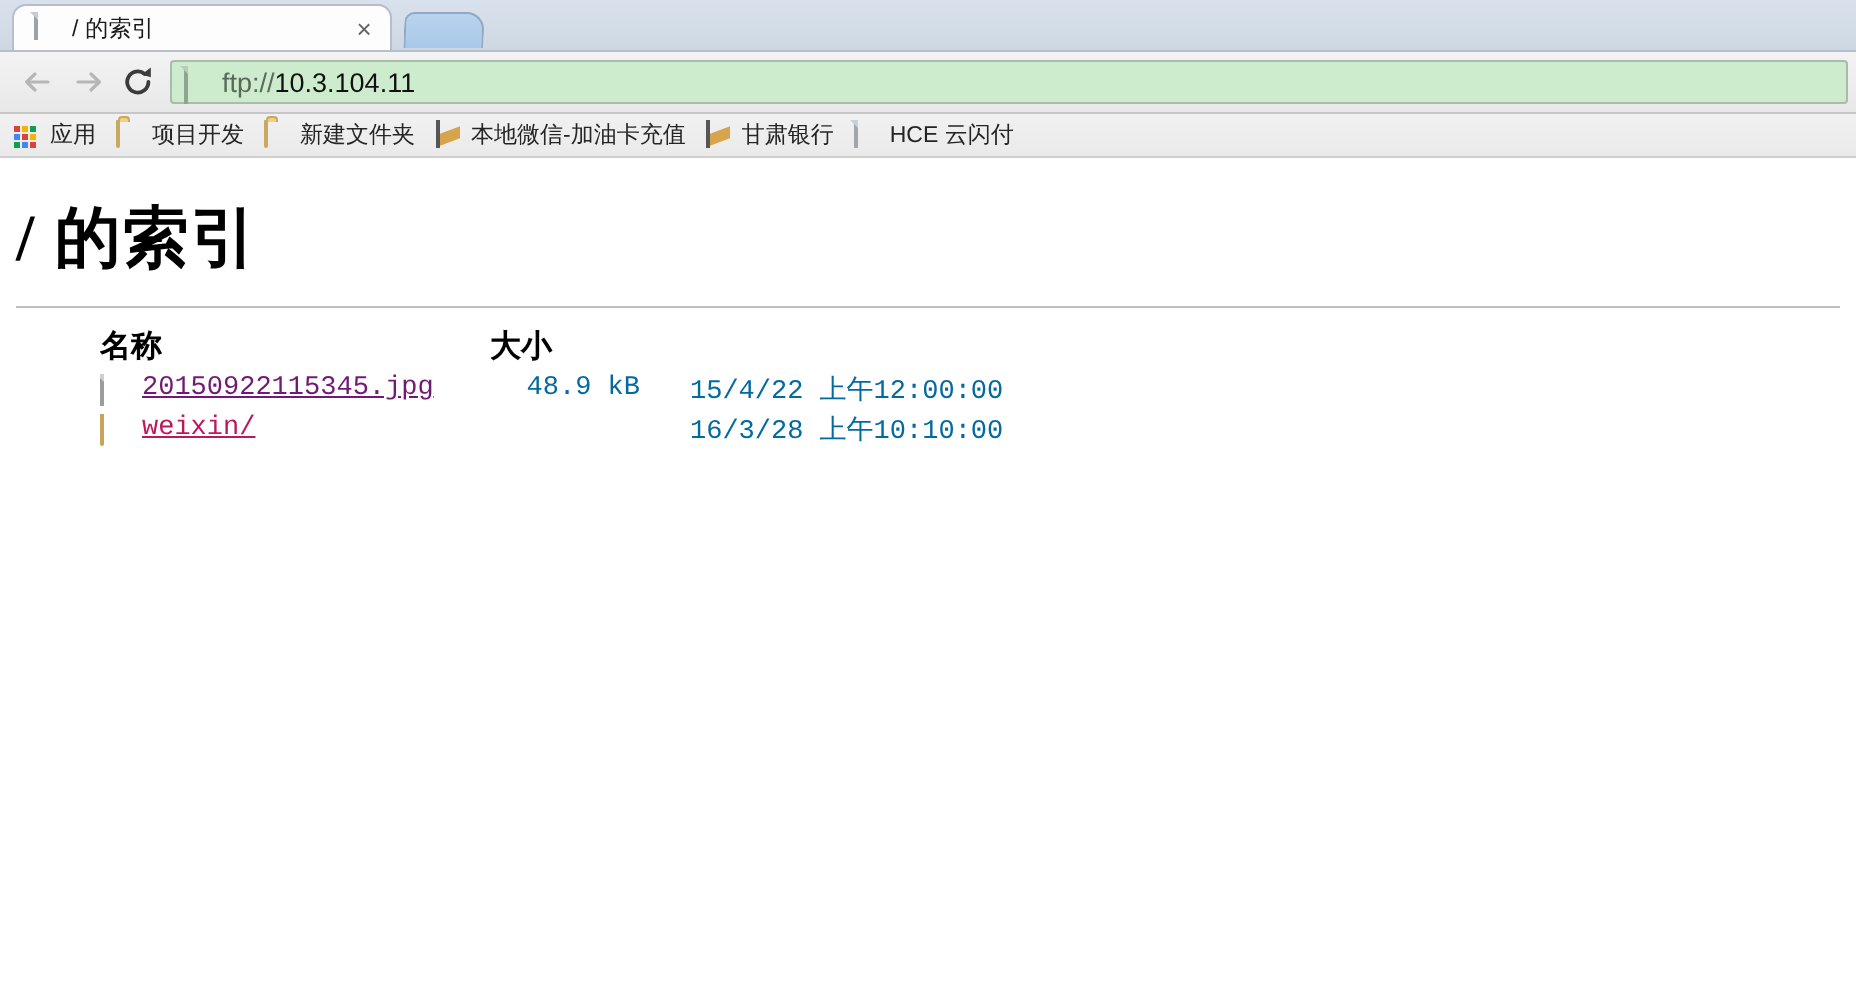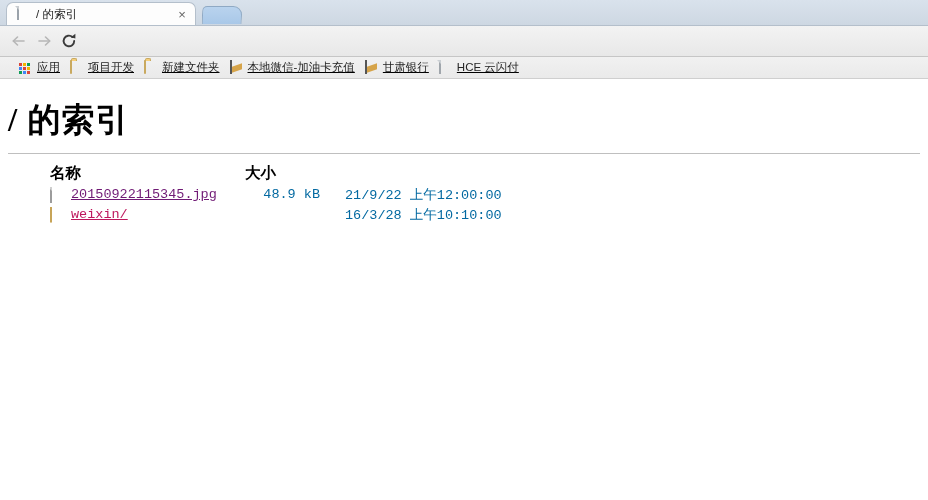--- a/index.html
+++ b/index.html
@@ -166,24 +166,23 @@
     font-family: "Liberation Sans", sans-serif;
   }
   .omnibox-text .scheme { color: #5a6a5a; }
 
   
   .bookmarks {
     height: 22px;
     background: linear-gradient(to bottom, #f1f1f1 0%, #eaeaea 100%);
     display: flex;
     align-items: center;
-    padding-left: 15px;
+    padding-left: 3px;
     box-sizing: border-box;
     border-bottom: 1px solid #cfcfcf;
-    text-decoration: underline;
   }
   .bm {
     display: flex;
     align-items: center;
     height: 18px;
     padding: 0 6px 0 4px;
     font-size: 11.5px;
     color: #252525;
     white-space: nowrap;
     cursor: pointer;
@@ -423,20 +422,26 @@
     </div>
     <div class="navbtn">
       <svg width="18" height="18" viewBox="0 0 18 18" aria-hidden="true">
         <g fill="none" stroke="#3b3b3b" stroke-width="1.9" stroke-linecap="round">
           <path d="M14.2 9a5.3 5.3 0 1 1-1.8-4"></path>
         </g>
         <polygon points="15.4,1.8 15.4,6.6 10.8,5.2" fill="#3b3b3b"></polygon>
       </svg>
     </div>
 
+    <div class="omnibox">
+      <span class="omnibox-icon">
+        <span class="page-glyph"></span>
+      </span>
+      <span class="omnibox-text"><span class="scheme">ftp://</span><span>10.3.104.11</span></span>
+    </div>
   </div>
 
   <div class="bookmarks">
 
     <div class="bm">
       <span class="bm-icon">
         <span class="apps-grid">
           <i style="background:#db4437"></i>
             <i style="background:#f4b400"></i>
             <i style="background:#0f9d58"></i>
@@ -493,21 +498,21 @@
           <span>大小</span>
         </div>
       </div>
 
       <div class="row">
         <div class="col-name">
           <span class="row-icon"><span class="file-ico"></span></span>
           <a class="link" href="#">20150922115345.jpg</a>
         </div>
         <div class="col-size cell-text">48.9 kB</div>
-        <div class="col-date cell-text">21/9/22 上午12:00:00</div>
+        <div class="col-date cell-text">15/4/22 上午12:00:00</div>
       </div>
 
       <div class="row">
         <div class="col-name">
           <span class="row-icon"><span class="dir-ico"></span></span>
           <a class="link visited" href="#">weixin/</a>
         </div>
         <div class="col-size cell-text"></div>
         <div class="col-date cell-text">16/3/28 上午10:10:00</div>
       </div>

